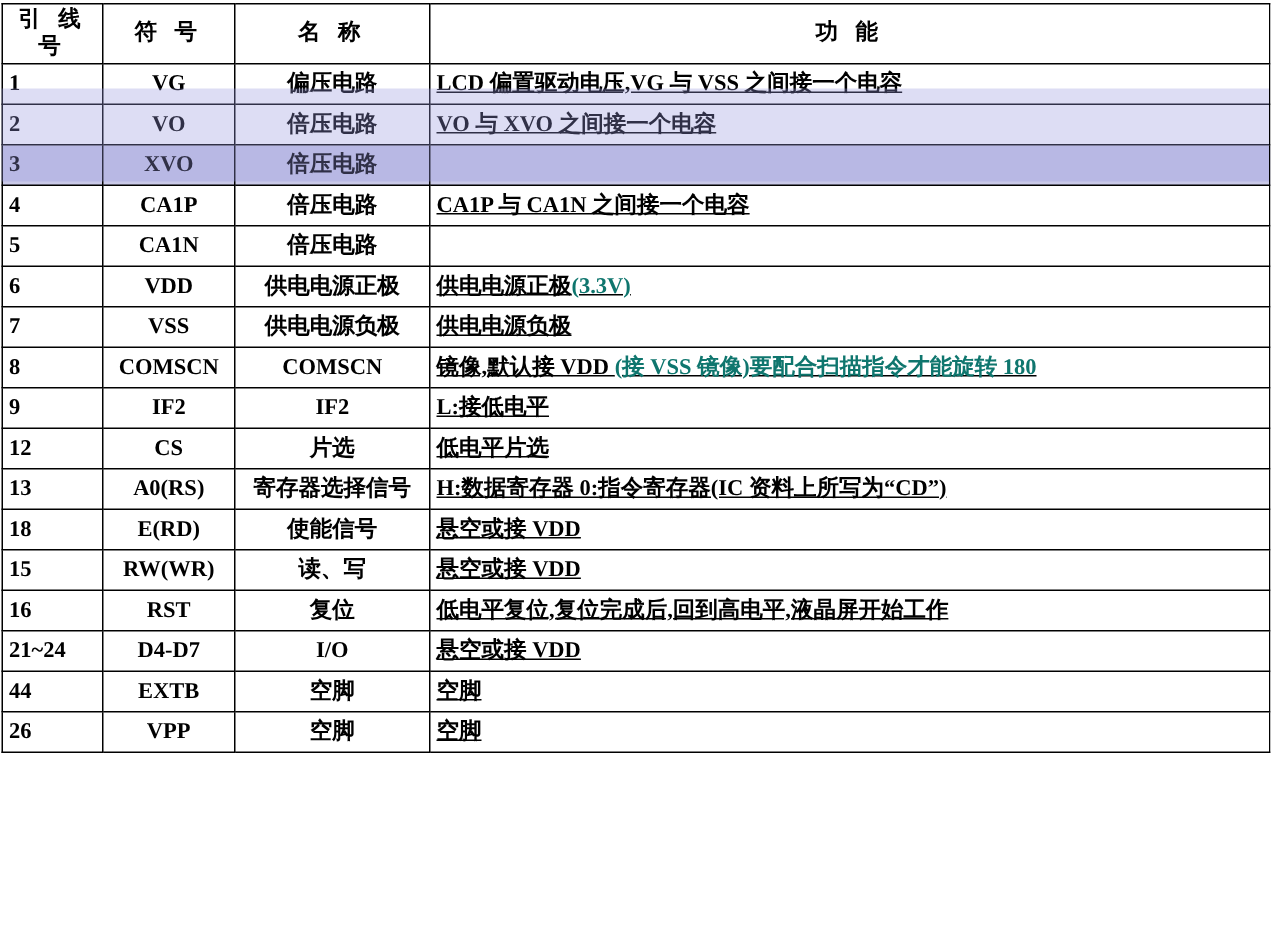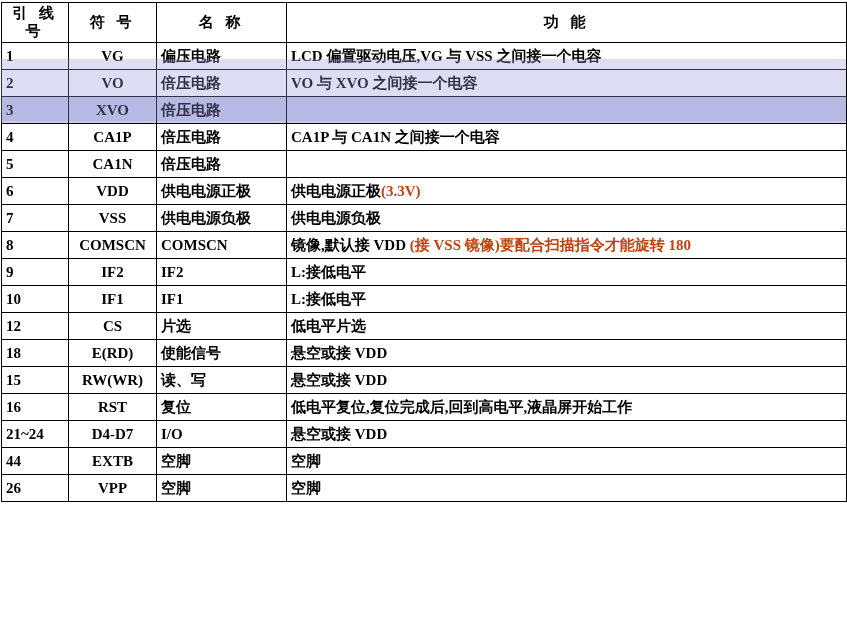--- a/index.html
+++ b/index.html
@@ -40,27 +40,27 @@
     letter-spacing: 4px;
     font-size: 15px;
   }
   col.c-pin    { width: 67px; }
   col.c-sym    { width: 88px; }
   col.c-name   { width: 130px; }
   col.c-func   { width: 560px; }
 
   td.pin  { text-align: left;  padding-left: 5px; }
   td.sym  { text-align: center; margin-left: 36px; }
-  td.name { text-align: left; padding-left: 6px; }
-  td.func { text-align: left; padding-left: 6px; }
+  td.name { text-align: center; padding-left: 6px; }
+  td.func { text-align: left; padding-left: 6px; text-decoration: underline; }
 
   tbody tr { height: 27px; }
   tr.tall { height: 46px; }
 
-  .red { color: #c2410c; }
+  .red { color: #0f766e; }
 
   
   .sel-row td { background: #c9c9e8; }
 
   
   #hl-band {
     position: absolute;
     left: 1px;
     top: 57px;
     width: 845px;
@@ -137,30 +137,30 @@
           <td class="name">COMSCN</td>
           <td class="func">镜像,默认接 VDD <span class="red">(接 VSS 镜像)要配合扫描指令才能旋转 180</span></td>
         </tr>
         <tr>
           <td class="pin">9</td>
           <td class="sym">IF2</td>
           <td class="name">IF2</td>
           <td class="func">L:接低电平</td>
         </tr>
         <tr>
-          <td class="pin">10</td>
-          <td class="sym">IF1</td>
-          <td class="name">IF1</td>
-          <td class="func">L:接低电平</td>
-        </tr>
-        <tr>
           <td class="pin">12</td>
           <td class="sym">CS</td>
           <td class="name">片选</td>
           <td class="func">低电平片选</td>
+        </tr>
+        <tr>
+          <td class="pin">13</td>
+          <td class="sym">A0(RS)</td>
+          <td class="name">寄存器选择信号</td>
+          <td class="func">H:数据寄存器  0:指令寄存器(IC 资料上所写为“CD”)</td>
         </tr>
         <tr>
           <td class="pin">18</td>
           <td class="sym">E(RD)</td>
           <td class="name">使能信号</td>
           <td class="func">悬空或接 VDD</td>
         </tr>
         <tr>
           <td class="pin">15</td>
           <td class="sym">RW(WR)</td>

